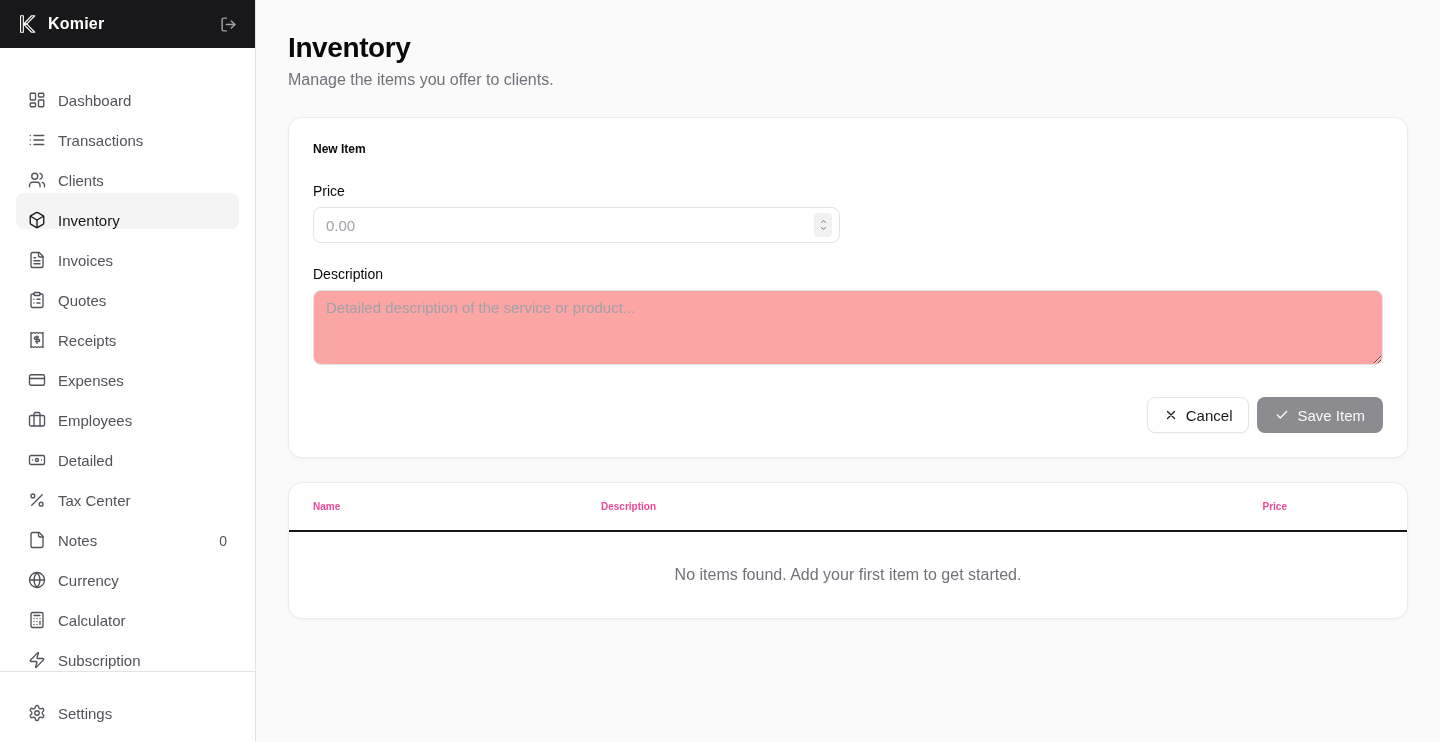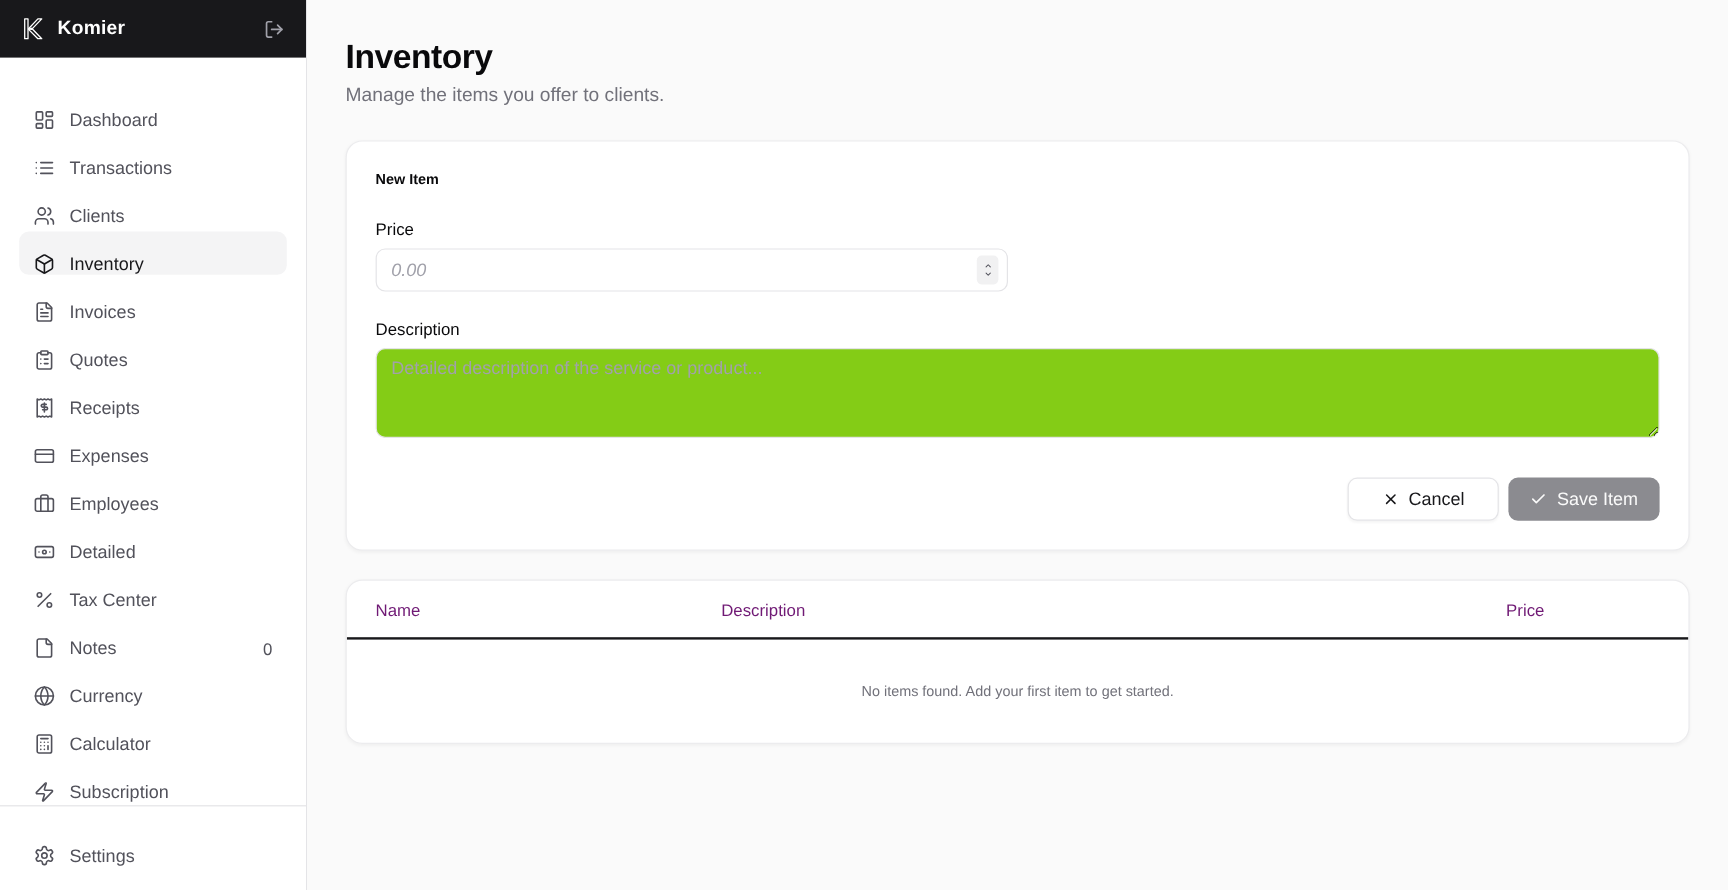--- a/index.html
+++ b/index.html
@@ -54,55 +54,55 @@
 
   .form-grid { display:grid; grid-template-columns:1fr 1fr; gap:16px; margin-bottom:23px; }
   .field-label { display:block; font-size:14px; font-weight:500; color:#09090b; margin-bottom:8px; }
   .text-input {
     width:100%; height:36px; border:1px solid #e4e4e7; border-radius:8px;
     padding:0 12px; font-size:15px; color:#18181b; background:#fff; outline:none;
     font-family:inherit;
   }
   .text-input::placeholder, .textarea::placeholder { color:#a1a1aa; }
   .price-wrap { position:relative; }
-  .price-wrap .text-input { padding-right:34px;font-style:italic; }
+  .price-wrap .text-input { padding-right:34px; }
   .spinner {
     position:absolute; right:8px; top:50%; transform:translateY(-50%);
     width:18px; height:24px; background:#f1f1f2; border-radius:4px;
     display:flex; flex-direction:column; align-items:center; justify-content:center;
     cursor:pointer; color:#52525b;
   }
   .spinner svg { width:9px; height:7px; display:block; }
   .textarea {
     width:100%; height:75px; border:1px solid #e4e4e7; border-radius:8px;
     padding:8px 12px; font-size:15px; color:#18181b; font-family:inherit;
-    resize:both; outline:none; background:#84cc16;
+    resize:both; outline:none; background:#fca5a5;
   }
   .form-actions { display:flex; justify-content:flex-end; gap:8px; margin-top:28px; }
   .btn {
-    height:36px; border-radius:8px; padding:0 28px; font-size:15px;
+    height:36px; border-radius:8px; padding:0 16px; font-size:15px;
     display:inline-flex; align-items:center; gap:8px; cursor:pointer;
     font-family:inherit;
   }
   .btn svg { width:14px; height:14px; }
   .btn-cancel { background:#fff; border:1px solid #e4e4e7; color:#18181b; box-shadow:0 1px 2px rgba(0,0,0,.04); }
   .btn-save { background:#8b8b90; border:none; color:#fafafa; padding:0 18px; }
 
   
   .table-card { overflow:hidden; }
   .table-header {
     display:grid; grid-template-columns:288px 1fr 120px 96px;
     padding:0 24px; height:49px; align-items:center;
     border-bottom:2px solid #18181b;
   }
-  .th { font-size:14px; color:#701a75; font-weight:400; }
+  .th { font-size:10px; color:#ec4899; font-weight:700; }
   .th.align-right { text-align:right; }
   .empty-row {
     height:86px; display:flex; align-items:center; justify-content:center;
-    font-size:12px; color:#71717a;
+    font-size:16px; color:#71717a;
   }
 </style>
 </head>
 <body>
 
 <aside class="sidebar">
   <div class="sidebar-header">
     <span class="logo-mark">
       <svg viewBox="0 0 24 24" fill="none" stroke="#ffffff" stroke-width="1.2" stroke-linejoin="round">
         <path d="M5 3h3v18H5z"></path>

